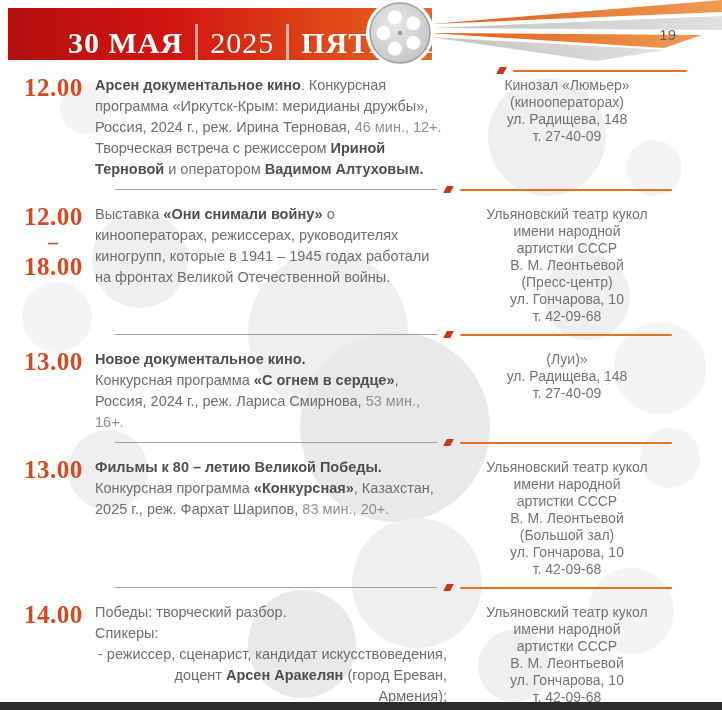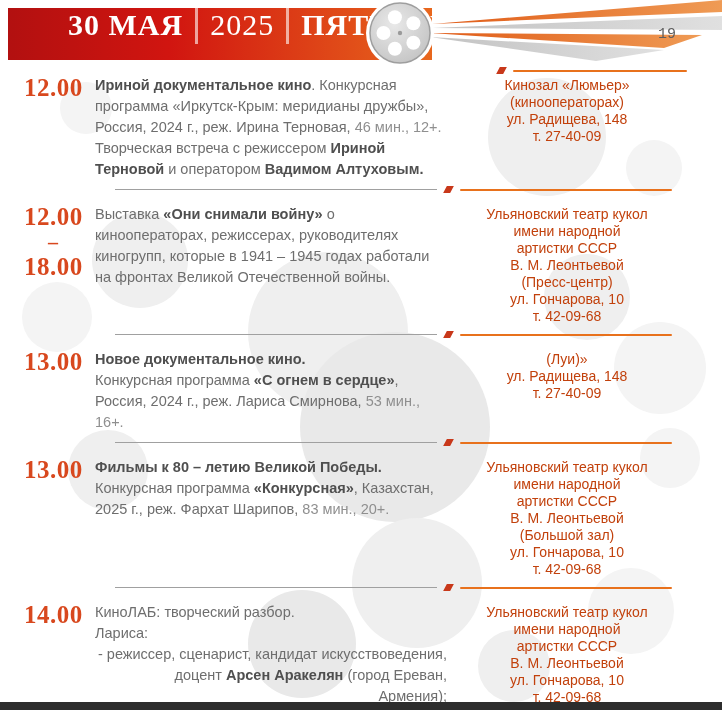--- a/index.html
+++ b/index.html
@@ -6,48 +6,48 @@
   .page{position:relative;width:722px;height:710px;background:#ffffff;overflow:hidden;
         font-family:"Liberation Sans",sans-serif;}
   
   .bubble{position:absolute;border-radius:50%;pointer-events:none;}
   .b1{background:#f4f4f4;} .b2{background:#efefef;} .b3{background:#e9e9e9;}
 
   
   .header{position:absolute;left:0;top:0;width:722px;height:72px;}
   .banner{position:absolute;left:8px;top:8px;width:424px;height:52px;box-sizing:border-box;
           background:linear-gradient(90deg,#b21010 0%,#d11510 38%,#e8671d 100%);
-          display:flex;align-items:flex-start;padding-left:60px;color:#fff;
+          display:flex;align-items:flex-end;padding-left:60px;color:#fff;
           font-family:"Liberation Serif",serif;}
   .banner .big{font-size:30px;font-weight:bold;letter-spacing:1px;white-space:nowrap;}
   .banner .year{font-size:30px;font-weight:normal;letter-spacing:1px;}
   .banner .vsep{width:3px;height:36px;background:rgba(255,255,255,.6);margin:0 12px;flex:0 0 auto;}
   .header-art{position:absolute;left:0;top:0;pointer-events:none;}
-  .page-num{position:absolute;right:46px;top:26px;color:#5f5f5f;font-size:15px;font-family:Liberation Mono, monospace;}
+  .page-num{position:absolute;right:46px;top:26px;color:#5f5f5f;font-size:15px;}
 
   
   .top-divider{position:absolute;left:498px;top:67px;display:flex;align-items:center;}
   .top-divider .d-diamond{margin-left:0;}
   .top-divider .d-orange{width:174px;}
 
   
   .content{position:absolute;left:0;top:62px;width:722px;}
   .row{display:grid;grid-template-columns:71px 352px 240px;padding-left:24px;box-sizing:border-box;
        margin-top:11px;}
   .row.first{margin-top:13px;}
   .time{color:#d8481e;font-family:"Liberation Serif",serif;font-weight:bold;}
   .t-line{font-size:25px;line-height:26px;letter-spacing:.5px;}
   .t-dash{font-size:20px;line-height:24px;text-align:center;padding-left:0;width:58px;}
   .desc{color:#6e6e6e;font-size:14.5px;line-height:21px;}
   .desc .para{margin:0;}
   .desc .para.hang{padding-left:9px;text-indent:-9px;text-align:right;}
   .b{font-weight:bold;color:#4f4f4f;}
   .i{}
   .lt{color:#8f8f8f;}
-  .venue{color:#c2410c;font-size:14px;line-height:17px;text-align:center;padding-top:2px;}
+  .venue{color:#737373;font-size:14px;line-height:17px;text-align:center;padding-top:2px;}
   .v-line{white-space:nowrap;}
 
   .divider{display:flex;align-items:center;margin:6px 0 0 115px;height:7px;}
   .d-gray{width:322px;height:1px;background:#a0a0a0;}
   .d-diamond{width:7px;height:7px;margin-left:8px;background:#c8381a;transform:skewX(-28deg);}
   .d-orange{width:212px;height:2px;margin-left:8px;background:#e8711c;border-radius:1px;}
 
   .bottom-bar{position:absolute;left:0;bottom:0;width:722px;height:8px;background:#2d2d2d;}
 </style>
 </head>
@@ -119,21 +119,21 @@
     <span class="d-diamond"></span>
     <span class="d-orange"></span>
   </div>
 
   <div class="content">
       <div class="row first">
         <div class="time">
           <div class="t-line">12.00</div>
         </div>
         <div class="desc">
-          <div class="para"><span class="b">Ириной документальное кино</span><span class="">. Конкурсная программа «Иркутск-Крым: меридианы дружбы», Россия, 2024 г., реж. Ирина Терновая, </span><span class="lt">46 мин., 12+.</span></div>
+          <div class="para"><span class="b">Арсен документальное кино</span><span class="">. Конкурсная программа «Иркутск-Крым: меридианы дружбы», Россия, 2024 г., реж. Ирина Терновая, </span><span class="lt">46 мин., 12+.</span></div>
           <div class="para"><span class="">Творческая встреча с режиссером </span><span class="b">Ириной Терновой</span><span class=""> и оператором </span><span class="b">Вадимом Алтуховым.</span></div>
         </div>
         <div class="venue">
           <div class="v-line">Кинозал «Люмьер»</div>
           <div class="v-line">(кинооператорах)</div>
           <div class="v-line i">ул. Радищева, 148</div>
           <div class="v-line i">т. 27-40-09</div>
         </div>
       </div>
       <div class="divider">
@@ -205,22 +205,22 @@
       <div class="divider">
         <div class="d-gray"></div>
         <div class="d-diamond"></div>
         <div class="d-orange"></div>
       </div>
       <div class="row">
         <div class="time">
           <div class="t-line">14.00</div>
         </div>
         <div class="desc">
-          <div class="para"><span class="">КиноЛАБ: творческий разбор.</span></div>
-          <div class="para"><span class="i">Лариса:</span></div>
+          <div class="para"><span class="">Победы: творческий разбор.</span></div>
+          <div class="para"><span class="i">Спикеры:</span></div>
           <div class="para hang"><span class="">- режиссер, сценарист, кандидат искусствоведения, доцент </span><span class="b">Арсен Аракелян</span><span class=""> (город Ереван, Армения);</span></div>
           <div class="para hang"><span class="">- режиссер, сценарист, актер, продюсер </span><span class="b">Владимир Потапов.</span></div>
         </div>
         <div class="venue">
           <div class="v-line">Ульяновский театр кукол</div>
           <div class="v-line">имени народной</div>
           <div class="v-line">артистки СССР</div>
           <div class="v-line">В. М. Леонтьевой</div>
           <div class="v-line i">ул. Гончарова, 10</div>
           <div class="v-line i">т. 42-09-68</div>

